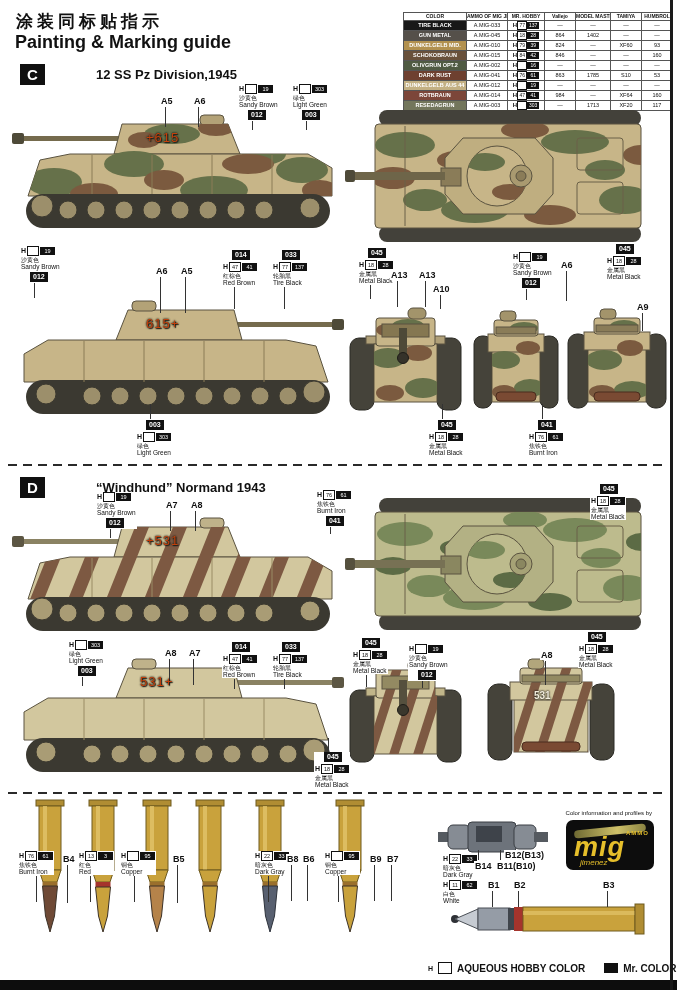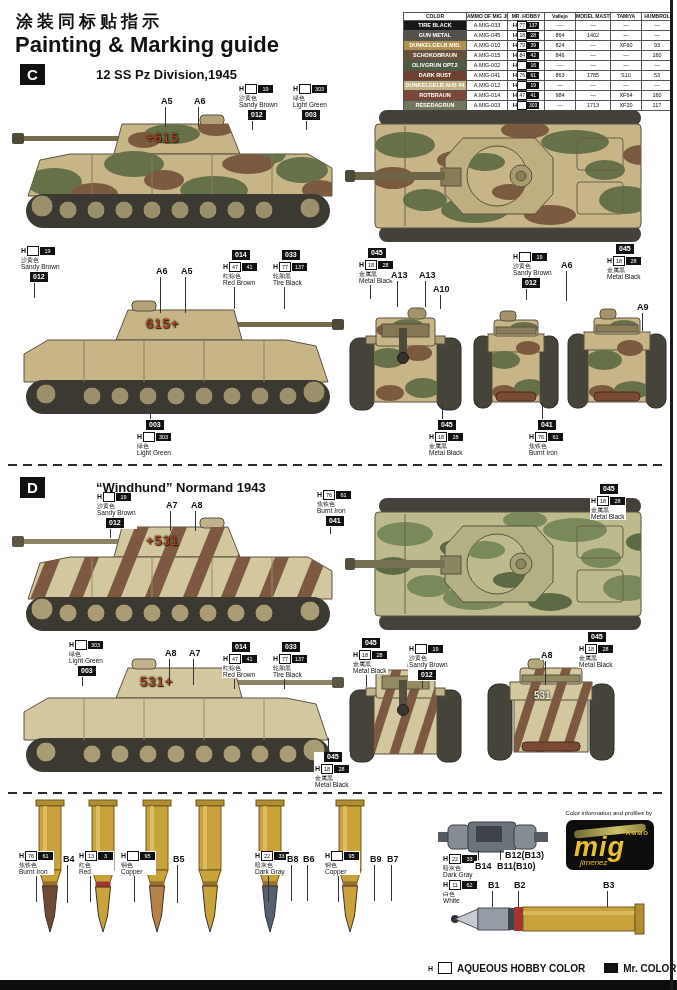--- a/index.html
+++ b/index.html
@@ -1,20 +1,20 @@
 <!DOCTYPE html>
 <html><head>
 <meta charset="utf-8">
 <style>
   html,body{margin:0;padding:0;background:#e8e8e8;}
   .page{position:relative;width:677px;height:990px;background:#fff;overflow:hidden;
         font-family:"Liberation Sans","DejaVu Sans",sans-serif;color:#111;}
   
   .title-zh{position:absolute;left:16px;top:10px;font-size:17px;font-weight:bold;letter-spacing:4px;}
-  .title-en{position:absolute;left:15px;top:32px;font-size:22px;font-weight:bold;}
+  .title-en{position:absolute;left:15px;top:32px;font-size:18px;font-weight:bold;}
   
   .ptable{position:absolute;left:403px;top:12px;width:264px;border-collapse:collapse;table-layout:fixed;}
   .ptable th,.ptable td{border:1px solid #555;font-size:5.5px;text-align:center;padding:0;height:7px;line-height:7px;overflow:hidden;white-space:nowrap;}
   .ptable th{font-weight:bold;font-size:5px;background:#fff;}
   .pt-color{font-weight:bold;font-size:5.5px;}
   .hp{font-weight:bold;font-size:7px;font-style:normal;}
   .wb{display:inline-block;min-width:10px;height:8px;border:1px solid #111;font-size:5.5px;font-style:normal;text-align:center;line-height:8px;background:#fff;vertical-align:middle;}
   .bb{display:inline-block;min-width:13px;height:8px;background:#111;color:#fff;font-size:5.5px;font-style:normal;text-align:center;line-height:8px;padding:0 1px;vertical-align:middle;}
   .ptable .hp{font-size:6px;}
   .ptable .wb{min-width:8px;height:7px;line-height:7px;font-size:5px;}

